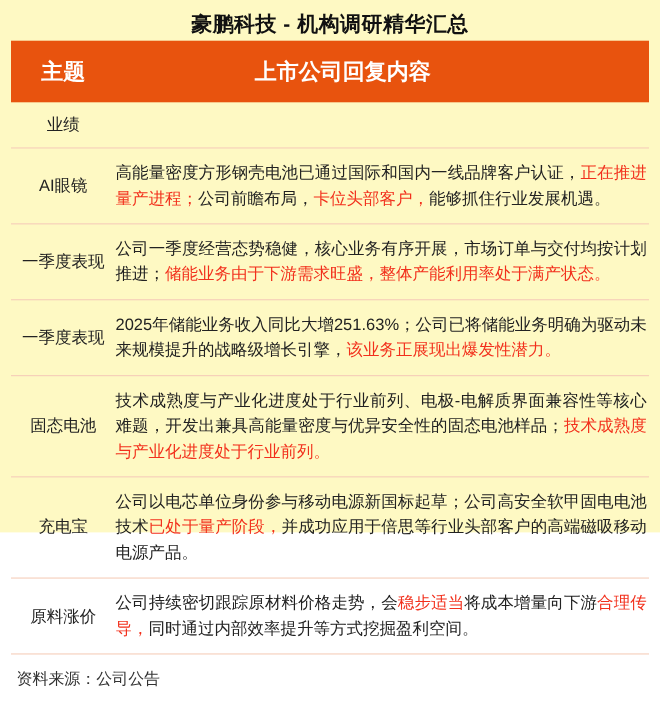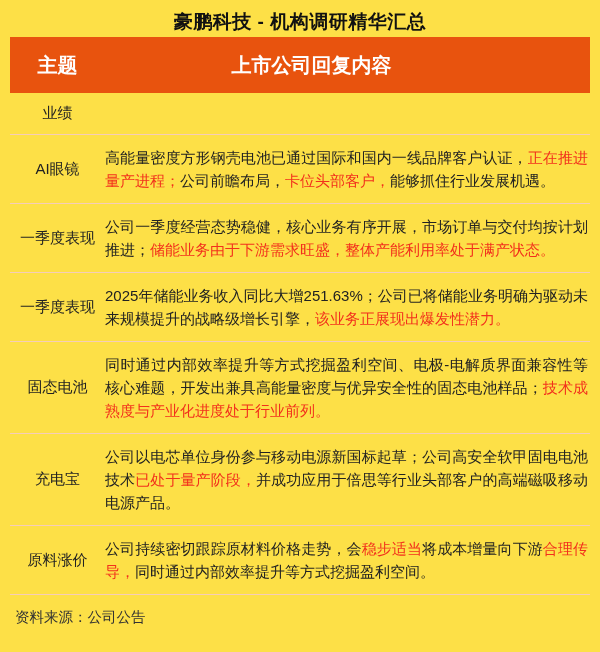--- a/index.html
+++ b/index.html
@@ -5,21 +5,21 @@
   :root{
     --header-bg:#E8530E;
     --header-text:#FFFFFF;
     --red:#F2301C;
     --sep:#F5CDB9;
     --text:#222222;
   }
   *{margin:0;padding:0;box-sizing:border-box;}
   html,body{width:600px;height:652px;background:#ffffff;overflow:hidden;
     font-family:"Liberation Sans","DejaVu Sans",sans-serif;color:var(--text);}
-  .page{width:600px;height:652px;background:#fde047;}
+  .page{width:600px;height:484px;background:#fef9c3;}
   .title{
     text-align:center;
     padding-top:9px;
     height:37px;
     font-size:19px;
     font-weight:bold;
     color:#111;
     letter-spacing:0.5px;
   }
   .table{margin:0 10px;}
@@ -92,21 +92,21 @@
         <div class="row">
           <div class="td-topic">一季度表现</div>
           <div class="td-content"><span class="">公司一季度经营态势稳健，核心业务有序开展，市场订单与交付均按计划推进；</span><span class="red">储能业务由于下游需求旺盛，整体产能利用率处于满产状态。</span></div>
         </div>
         <div class="row">
           <div class="td-topic">一季度表现</div>
           <div class="td-content"><span class="">2025年储能业务收入同比大增251.63%；公司已将储能业务明确为驱动未来规模提升的战略级增长引擎，</span><span class="red">该业务正展现出爆发性潜力。</span></div>
         </div>
         <div class="row">
           <div class="td-topic">固态电池</div>
-          <div class="td-content"><span class="">同时通过内部效率提升等方式挖掘盈利空间、电极-电解质界面兼容性等核心难题，开发出兼具高能量密度与优异安全性的固态电池样品；</span><span class="red">技术成熟度与产业化进度处于行业前列。</span></div>
+          <div class="td-content"><span class="">技术成熟度与产业化进度处于行业前列、电极-电解质界面兼容性等核心难题，开发出兼具高能量密度与优异安全性的固态电池样品；</span><span class="red">技术成熟度与产业化进度处于行业前列。</span></div>
         </div>
         <div class="row">
           <div class="td-topic">充电宝</div>
           <div class="td-content"><span class="">公司以电芯单位身份参与移动电源新国标起草；公司高安全软甲固电电池技术</span><span class="red">已处于量产阶段，</span><span class="">并成功应用于倍思等行业头部客户的高端磁吸移动电源产品。</span></div>
         </div>
         <div class="row">
           <div class="td-topic">原料涨价</div>
           <div class="td-content"><span class="">公司持续密切跟踪原材料价格走势，会</span><span class="red">稳步适当</span><span class="">将成本增量向下游</span><span class="red">合理传导，</span><span class="">同时通过内部效率提升等方式挖掘盈利空间。</span></div>
         </div>
       </div>

